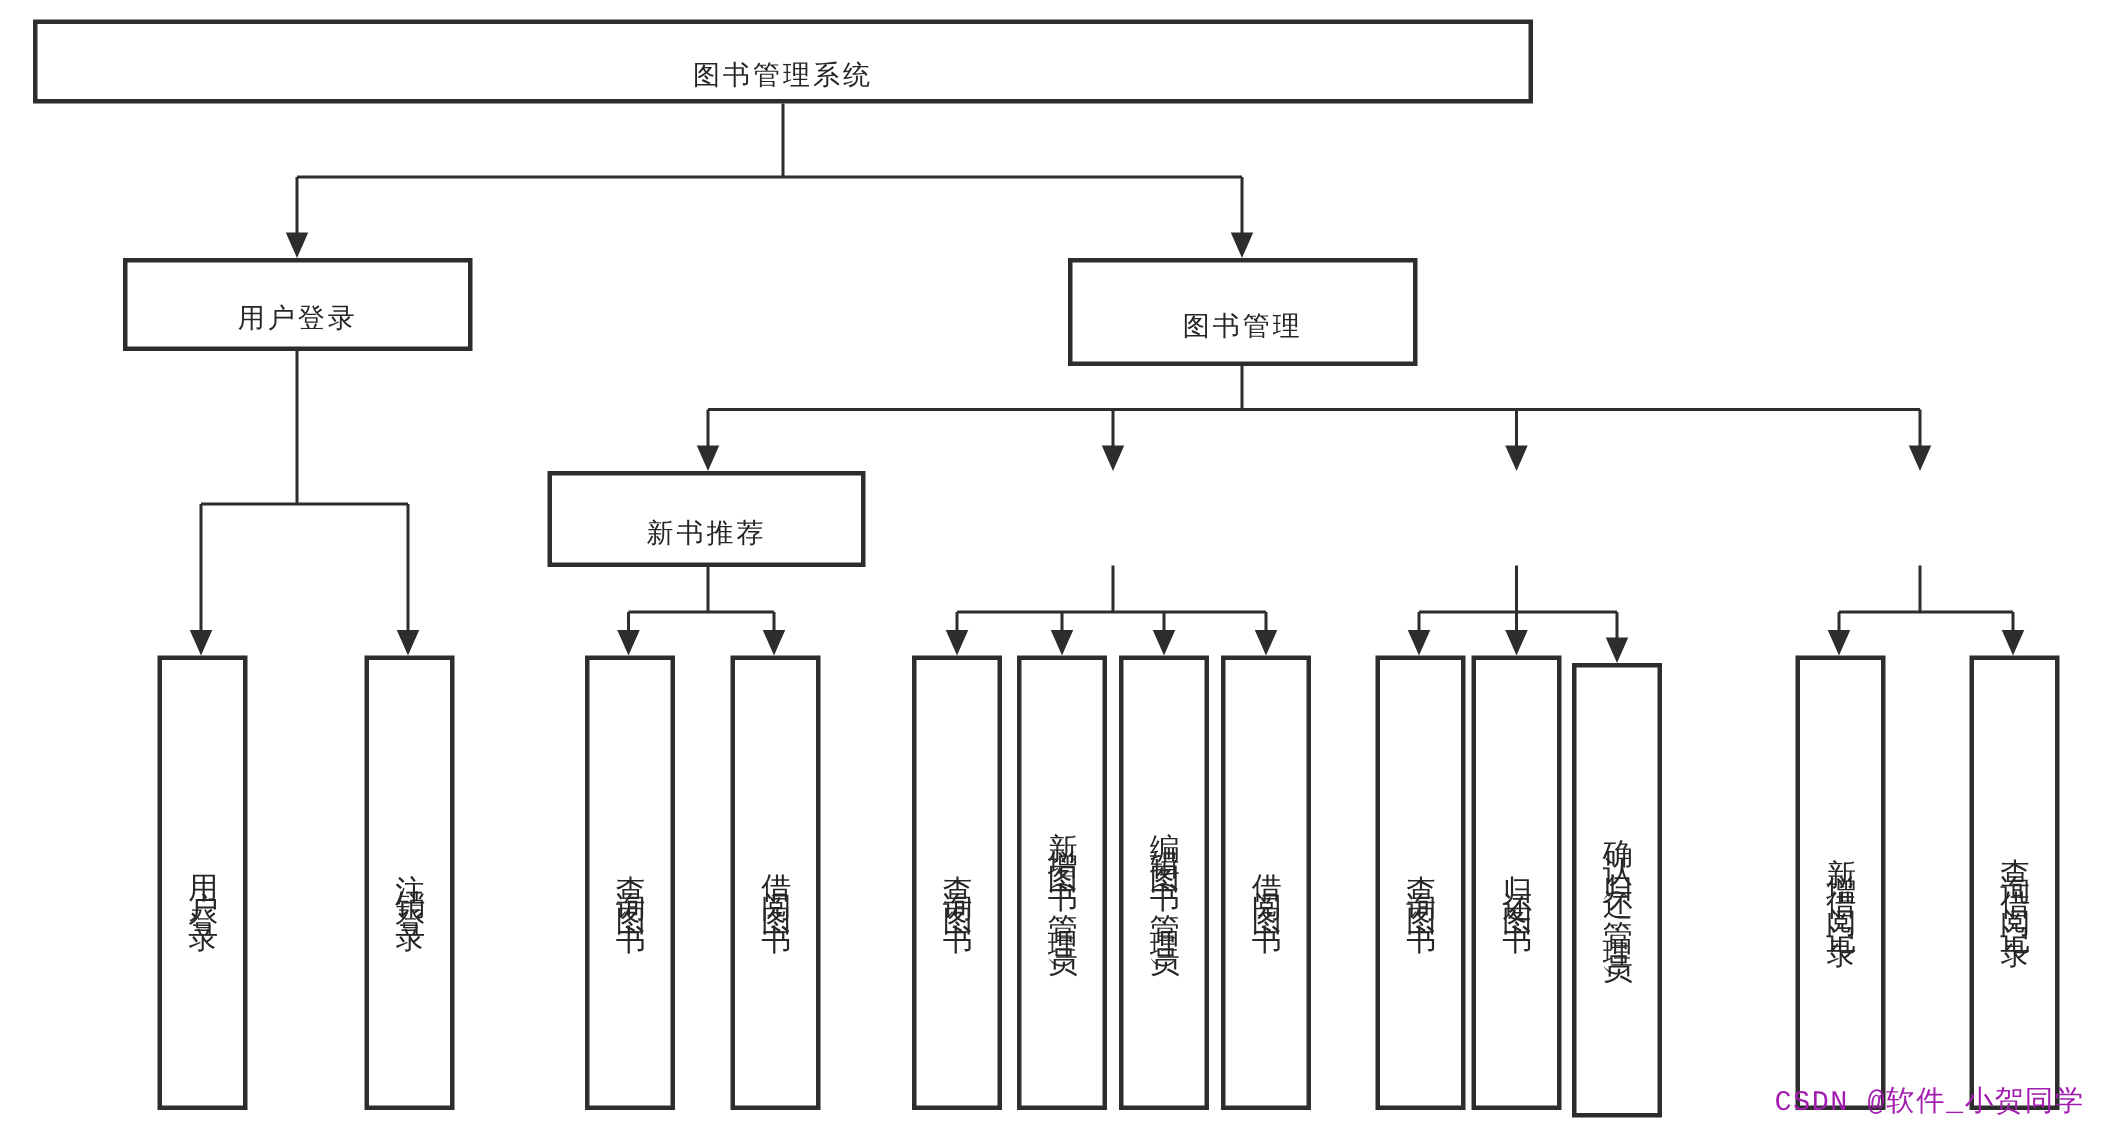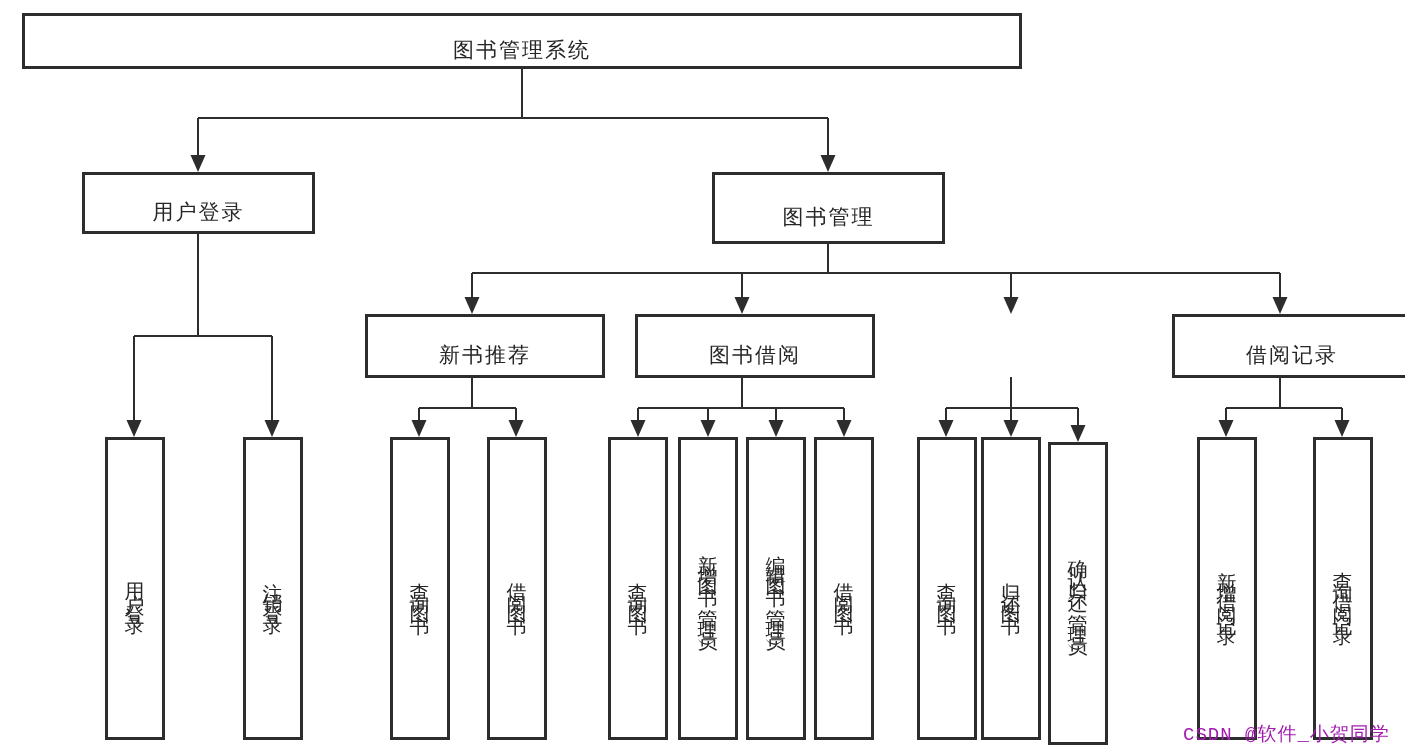--- a/index.html
+++ b/index.html
@@ -27,21 +27,21 @@
     position: absolute;
     box-sizing: border-box;
     background: #ffffff;
     border: 3px solid #2d2d2d;
     display: flex;
     align-items: center;
     justify-content: center;
     z-index: 2;
   }
   .hlabel {
-    font-size: 21px;
+    font-size: 18px;
     letter-spacing: 2px;
     white-space: nowrap;
     margin-top: 17px;
   }
   .leaf {
     top: 437px;
     width: 60px;
     height: 303px;
   }
   .vlabel {
@@ -50,21 +50,21 @@
     font-size: 20px;
     line-height: 1;
     letter-spacing: 11px;
   }
   
   #n-root   { left: 22px;  top: 13px;  width: 1000px; height: 56px; }
   
   #n-login  { left: 82px;  top: 172px; width: 233px;  height: 62px; }
   #n-mgmt   { left: 712px; top: 172px; width: 233px;  height: 72px; }
   
-  .section  { top: 314px; height: 64px; width: 240px; }
+  .section  { top: 314px; height: 64px; width: 212px; }
   #n-sec0 { left: 365px; }
   #n-sec1 { left: 635px; }
   #n-sec2 { left: 905px; }
   #n-sec3 { left: 1172px; }
   
   #lf0  { left: 105px; }
   #lf1  { left: 243px; }
   #lf2  { left: 390px; }
   #lf3  { left: 487px; }
   #lf4  { left: 608px; }
@@ -140,26 +140,20 @@
   <div class="box" id="n-login">
     <span class="hlabel">用户登录</span>
   </div>
   <div class="box" id="n-mgmt">
     <span class="hlabel">图书管理</span>
   </div>
 
   <div class="box section" id="n-sec0">
     <span class="hlabel">新书推荐</span>
   </div>
-  <div class="box section" id="n-sec1">
-    <span class="hlabel">图书借阅</span>
-  </div>
-  <div class="box section" id="n-sec3">
-    <span class="hlabel">借阅记录</span>
-  </div>
 
   <div class="box leaf" id="lf0">
     <span class="vlabel">用户登录</span>
   </div>
   <div class="box leaf" id="lf1">
     <span class="vlabel">注销登录</span>
   </div>
   <div class="box leaf" id="lf2">
     <span class="vlabel">查询图书</span>
   </div>

